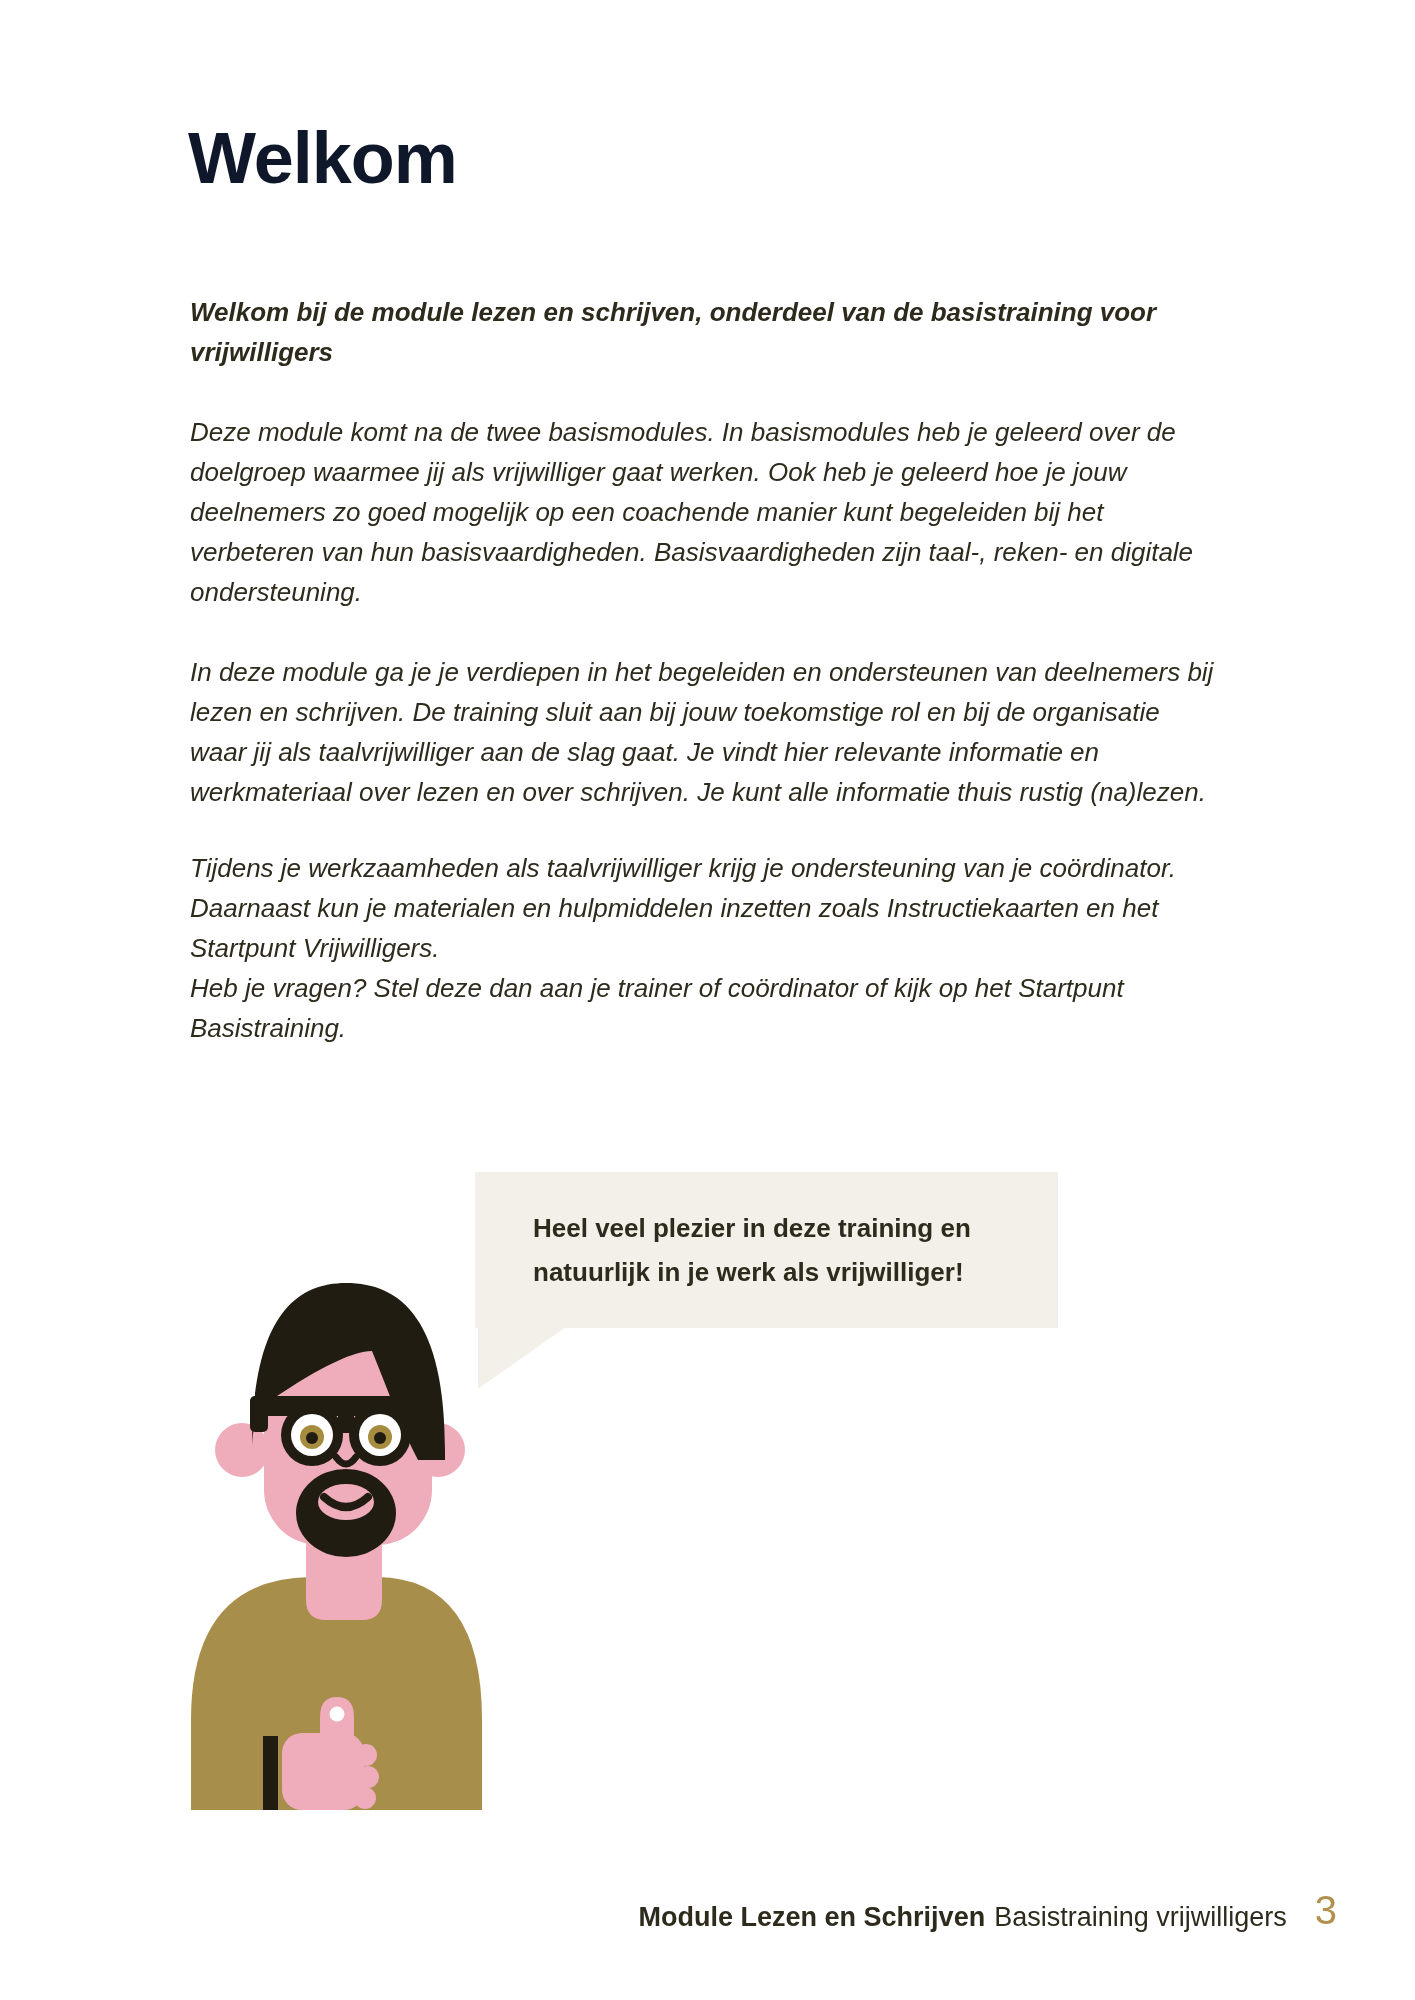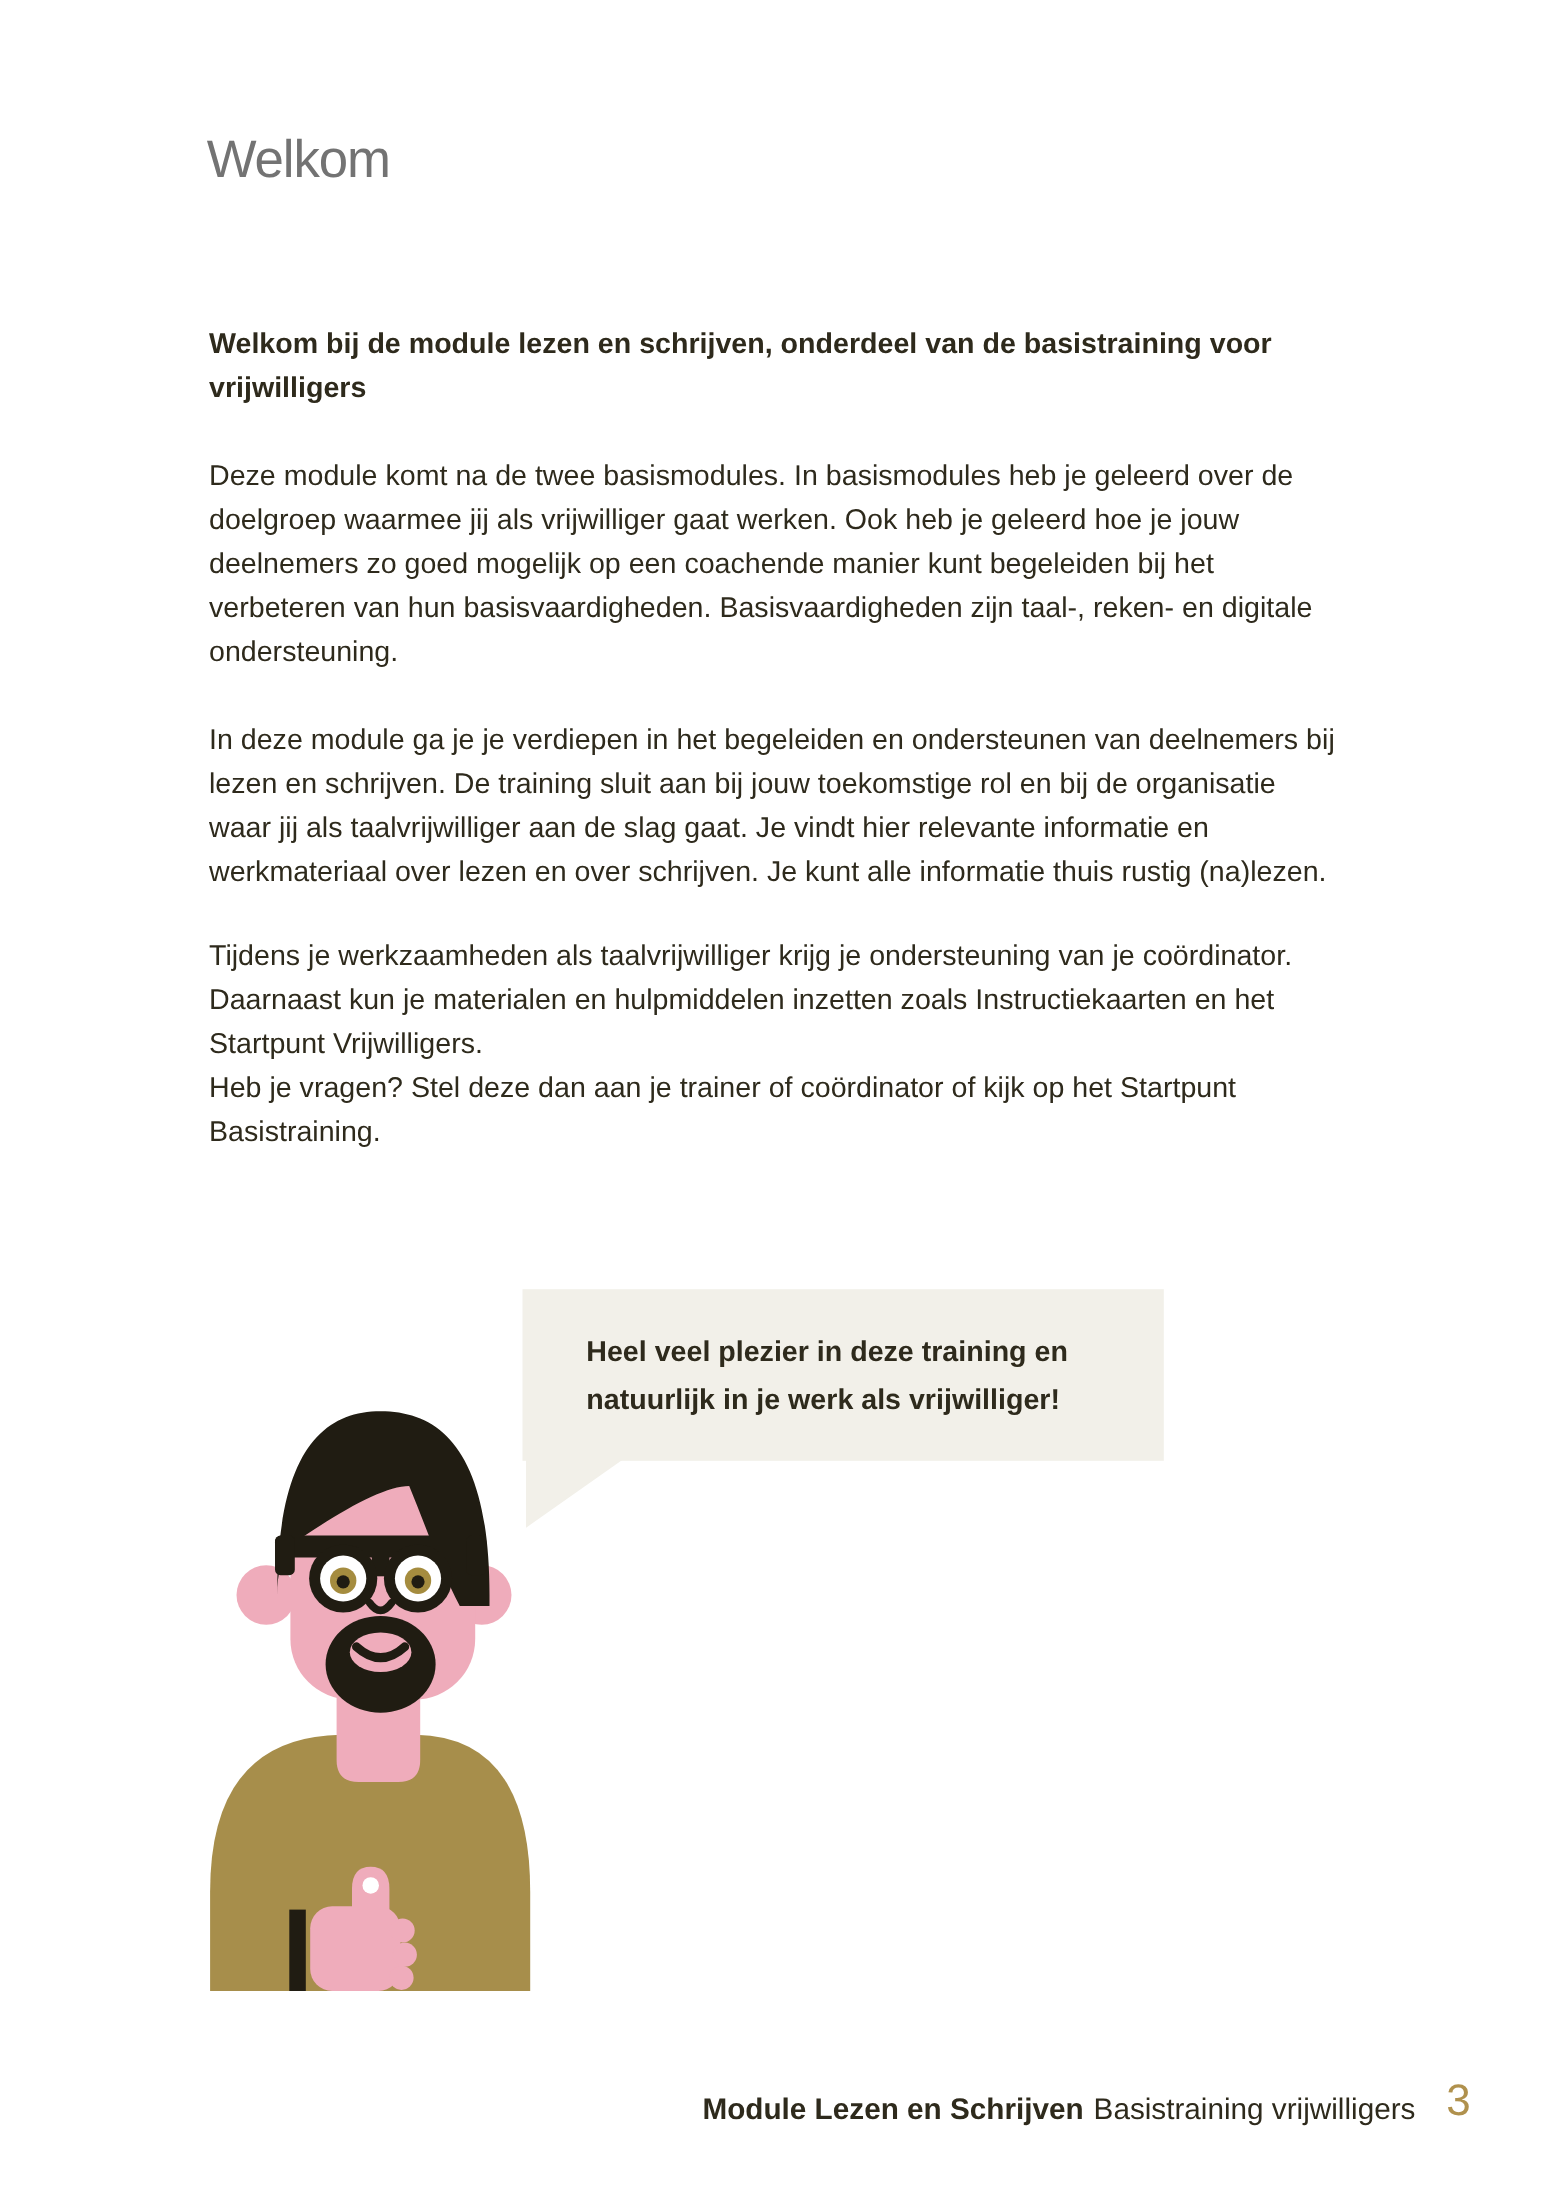--- a/index.html
+++ b/index.html
@@ -6,26 +6,26 @@
   .page{
     position:relative;
     width:1415px;height:2000px;
     background:#ffffff;
     font-family:"Liberation Sans", sans-serif;
     color:#2e2a1c;
     overflow:hidden;
   }
   .heading{
     position:absolute;left:188px;top:122px;
-    font-size:48px;font-weight:normal;color:#737373;
+    font-size:72px;font-weight:bold;color:#0f172a;
     letter-spacing:-1px;line-height:1;
   }
   .textblock{
     position:absolute;left:190px;width:1120px;
-    font-size:26px;line-height:40px;color:#2e2a1c;
+    font-size:26px;line-height:40px;color:#2e2a1c;font-style:italic;
   }
   .intro{top:292px;font-weight:bold;}
   .para1{top:412px;}
   .para2{top:652px;}
   .para3{top:848px;}
   .bubble{
     position:absolute;left:475px;top:1172px;
     width:583px;height:156px;
     background:#f2f0e9;
   }

